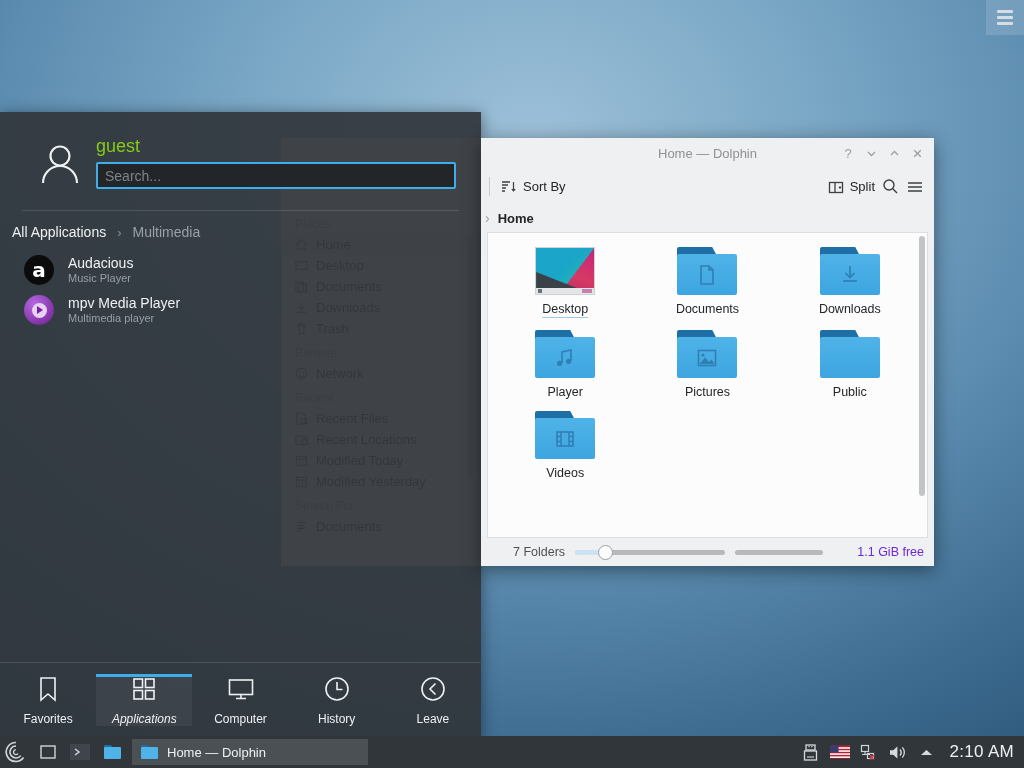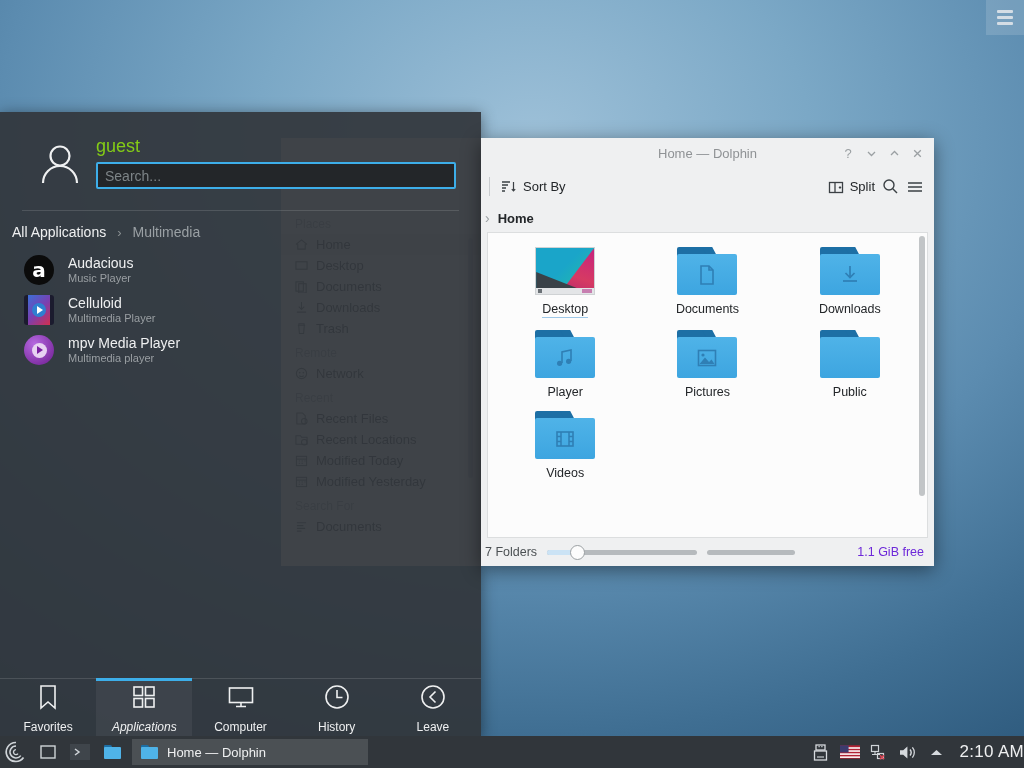--- a/index.html
+++ b/index.html
@@ -84,23 +84,24 @@
     display:flex; align-items:center; justify-content:center; }
   .ico-mpv { border-radius:50%; background:radial-gradient(circle at 35% 30%,#b569e0,#6d1b8f);
     display:flex; align-items:center; justify-content:center; }
   .ico-mpv .disc { width:15px; height:15px; border-radius:50%; background:#e7d2f2;
     display:flex; align-items:center; justify-content:center; }
   .play-tri { width:0;height:0;border-left:6px solid #fff; border-top:4px solid transparent; border-bottom:4px solid transparent; margin-left:2px;}
   .play-tri.dark { border-left-color:#7b1fa2; }
 
   
   #launcher-nav {
-    position:absolute; left:0; bottom:0; width:100%; height:60px;
+    position:absolute; left:0; bottom:0; width:100%; height:76px;
     border-top:1px solid rgba(255,255,255,0.13);
     display:flex;
+    align-items:center;
   }
   .nav-item {
     flex:1; display:flex; flex-direction:column; align-items:center; justify-content:center;
     gap:9px; position:relative; color:#eff0f1;
   }
   .nav-item.active { background:rgba(255,255,255,0.055);font-style:italic; }
   .nav-item.active::before {
     content:""; position:absolute; top:-1px; left:0; right:0; height:3px; background:#3daee9;
   }
   .nav-label { font-size:12px; }
@@ -189,21 +190,21 @@
   #desktop-thumb .bar::before { content:""; position:absolute; left:2px; top:1px; width:4px; height:4px; background:#6b7176; }
   #desktop-thumb .bar::after { content:""; position:absolute; right:2px; top:1px; width:10px; height:4px; background:#c77fb0; }
 
   #vscroll {
     position:absolute; right:2px; top:3px; width:6px; height:260px;
     background:#c2c5c7; border-radius:3px;
   }
 
   #statusbar {
     height:28px; flex:0 0 28px; display:flex; align-items:center;
-    padding:0 10px 0 4px; gap:10px; font-size:12.5px; color:#4b5053;
+    padding:0 10px 0 4px; gap:10px; font-size:12.5px; color:#4b5053;margin-left:28px;
   }
   #folder-count { white-space:nowrap; }
   #zoom-slider { position:relative; width:150px; height:16px; display:flex; align-items:center; }
   #zoom-slider .track { position:absolute; left:0; right:0; height:5px; background:#b6babd; border-radius:3px; }
   #zoom-slider .fill { position:absolute; left:0; width:20%; height:5px; background:#cbe3f5; border-radius:3px; }
   #zoom-slider .knob {
     position:absolute; left:13%; width:15px; height:15px; border-radius:50%;
     background:#fcfcfc; border:1px solid #9ba0a3;
   }
   #space-bar { width:88px; height:5px; background:#b6babd; border-radius:3px; }
@@ -228,21 +229,21 @@
     background:#31363b; z-index:40;
     display:flex; align-items:center; color:#eff0f1;
   }
   #tb-launcher { width:32px; height:32px; display:flex; align-items:center; justify-content:center; }
   .tb-icon { width:32px; height:32px; display:flex; align-items:center; justify-content:center; }
   #task-entry {
     margin-left:4px; height:26px; width:236px; background:rgba(255,255,255,0.13);
     display:flex; align-items:center; gap:9px; padding:0 9px;
     font-size:13px; color:#eff0f1;
   }
-  #tray { margin-left:auto; display:flex; align-items:flex-end; gap:9px; }
+  #tray { margin-left:auto; display:flex; align-items:flex-end; gap:9px; padding-right:10px; }
   .tray-ico { width:20px; height:20px; display:flex; align-items:center; justify-content:center; }
   #clock { font-size:17px; color:#eff0f1; letter-spacing:0.3px; margin-left:4px; }
 
   .mini-folder { width:17px; height:14px; position:relative; display:inline-block; }
   .mini-folder .t { position:absolute; left:0; top:0; width:8px; height:3px; background:#1d6fa5; border-radius:1px 2px 0 0; }
   .mini-folder .b { position:absolute; left:0; top:2px; width:17px; height:12px; background:#4fb3e8; border-radius:1px; }
 </style>
 </head>
 <body>
 
@@ -533,31 +534,20 @@
 
   <div id="app-list">
   <div class="app-row">
     <div class="app-icon ico-audacious">a</div>
     <div class="app-text">
       <span class="app-title">Audacious</span>
       <span class="app-sub">Music Player</span>
     </div>
   </div>
   <div class="app-row">
-    <div class="app-icon ico-celluloid">
-          <span class="disc">
-            <span class="play-tri"></span>
-          </span>
-        </div>
-    <div class="app-text">
-      <span class="app-title">Celluloid</span>
-      <span class="app-sub">Multimedia Player</span>
-    </div>
-  </div>
-  <div class="app-row">
     <div class="app-icon ico-mpv">
           <span class="disc">
             <span class="play-tri dark"></span>
           </span>
         </div>
     <div class="app-text">
       <span class="app-title">mpv Media Player</span>
       <span class="app-sub">Multimedia player</span>
     </div>
   </div>

